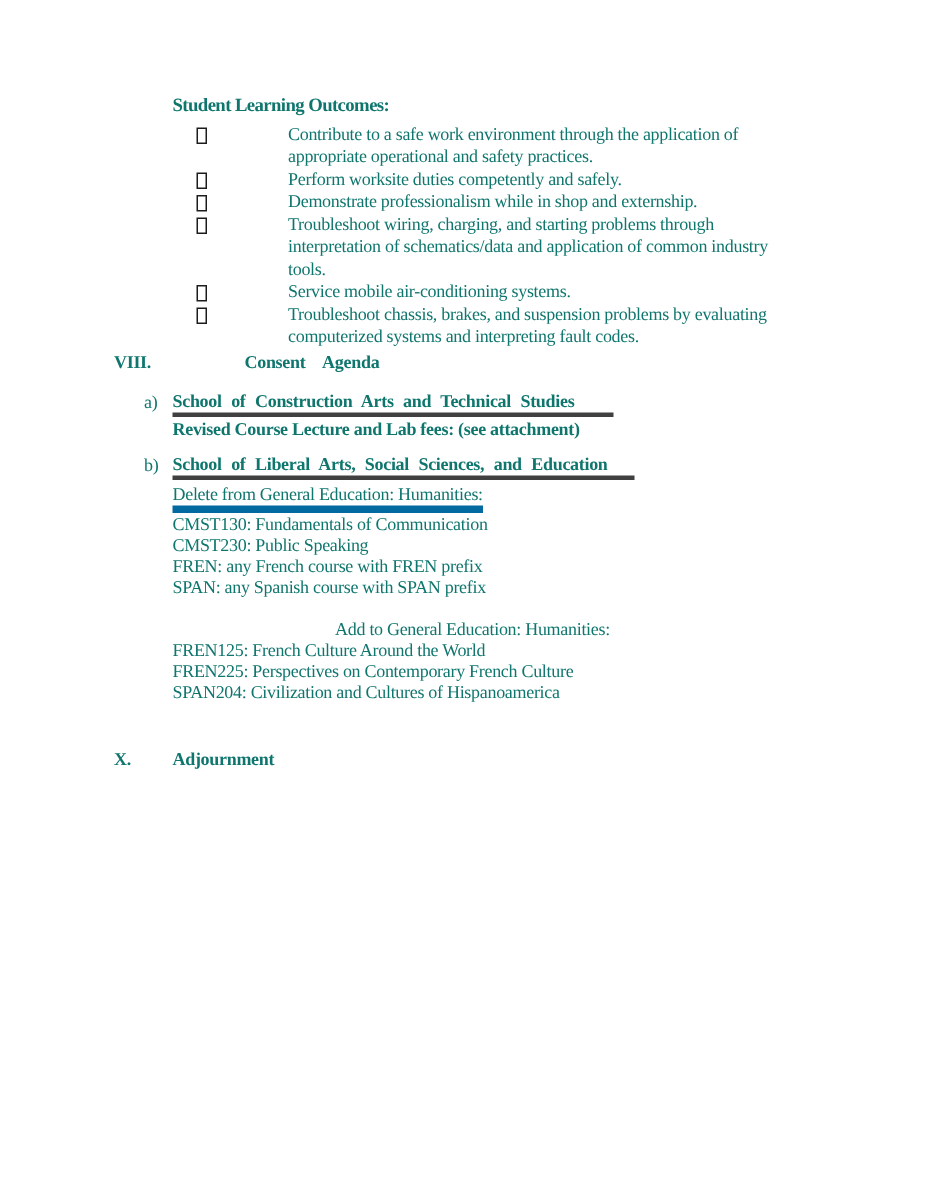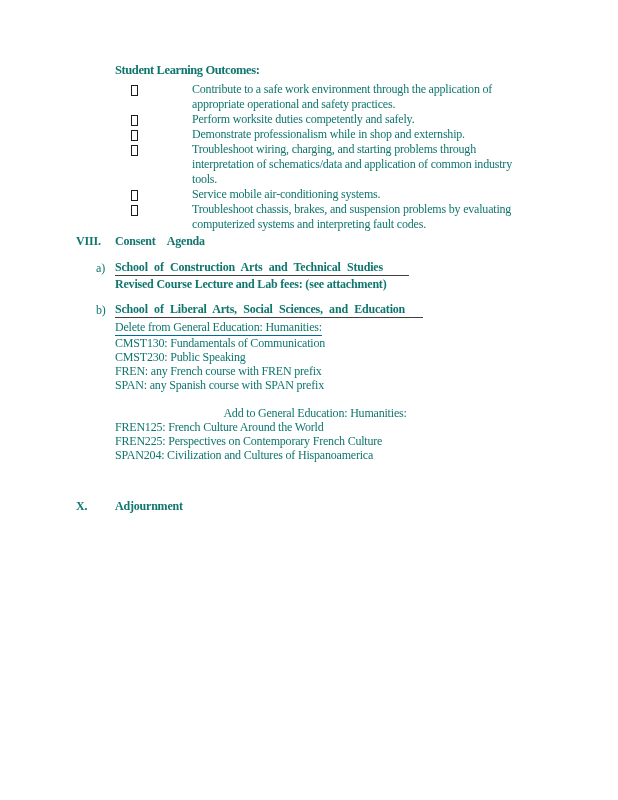--- a/index.html
+++ b/index.html
@@ -57,21 +57,21 @@
     left: 76px;
     font-size: 12px;
     font-weight: bold;
     line-height: 15px;
     white-space: nowrap;
   }
   .sec-row .numeral {
     display: inline-block;
     width: 39px;
   }
-  .sec-title-consent { word-spacing: 9px; }
+  .sec-title-consent { word-spacing: 9px; margin-left: 48px; }
   .sec-title-next { word-spacing: 6px; }
   .sec-detail { margin-left: 18px; }
 
   
   .agenda-item {
     position: absolute;
     left: 96px;
     display: flex;
     align-items: flex-start;
     font-size: 12px;
@@ -81,34 +81,34 @@
     width: 19px;
     flex: none;
     line-height: 16px;
   }
   .agenda-body { width: 400px; }
   .agenda-heading {
     display: inline-block;
     font-weight: bold;
     word-spacing: 3.5px;
     line-height: 15px;
-    border-bottom: 1px solid #404040;
+    border-bottom: 3px solid #404040;
     white-space: nowrap;
   }
   .pad-a { padding-right: 26px; }
   .pad-b { padding-right: 18px; }
   .agenda-sub-bold {
     font-weight: bold;
     line-height: 16px;
     white-space: nowrap;
   }
   .u-line {
     display: inline-block;
     line-height: 15px;
-    border-bottom: 1px solid #0369a1;
+    border-bottom: 5px solid #0369a1;
     margin-top: 2px;
     white-space: nowrap;
   }
   .course-line {
     line-height: 14px;
     white-space: nowrap;
   }
   .plain-heading {
     line-height: 14px;
     margin-top: 14px;

